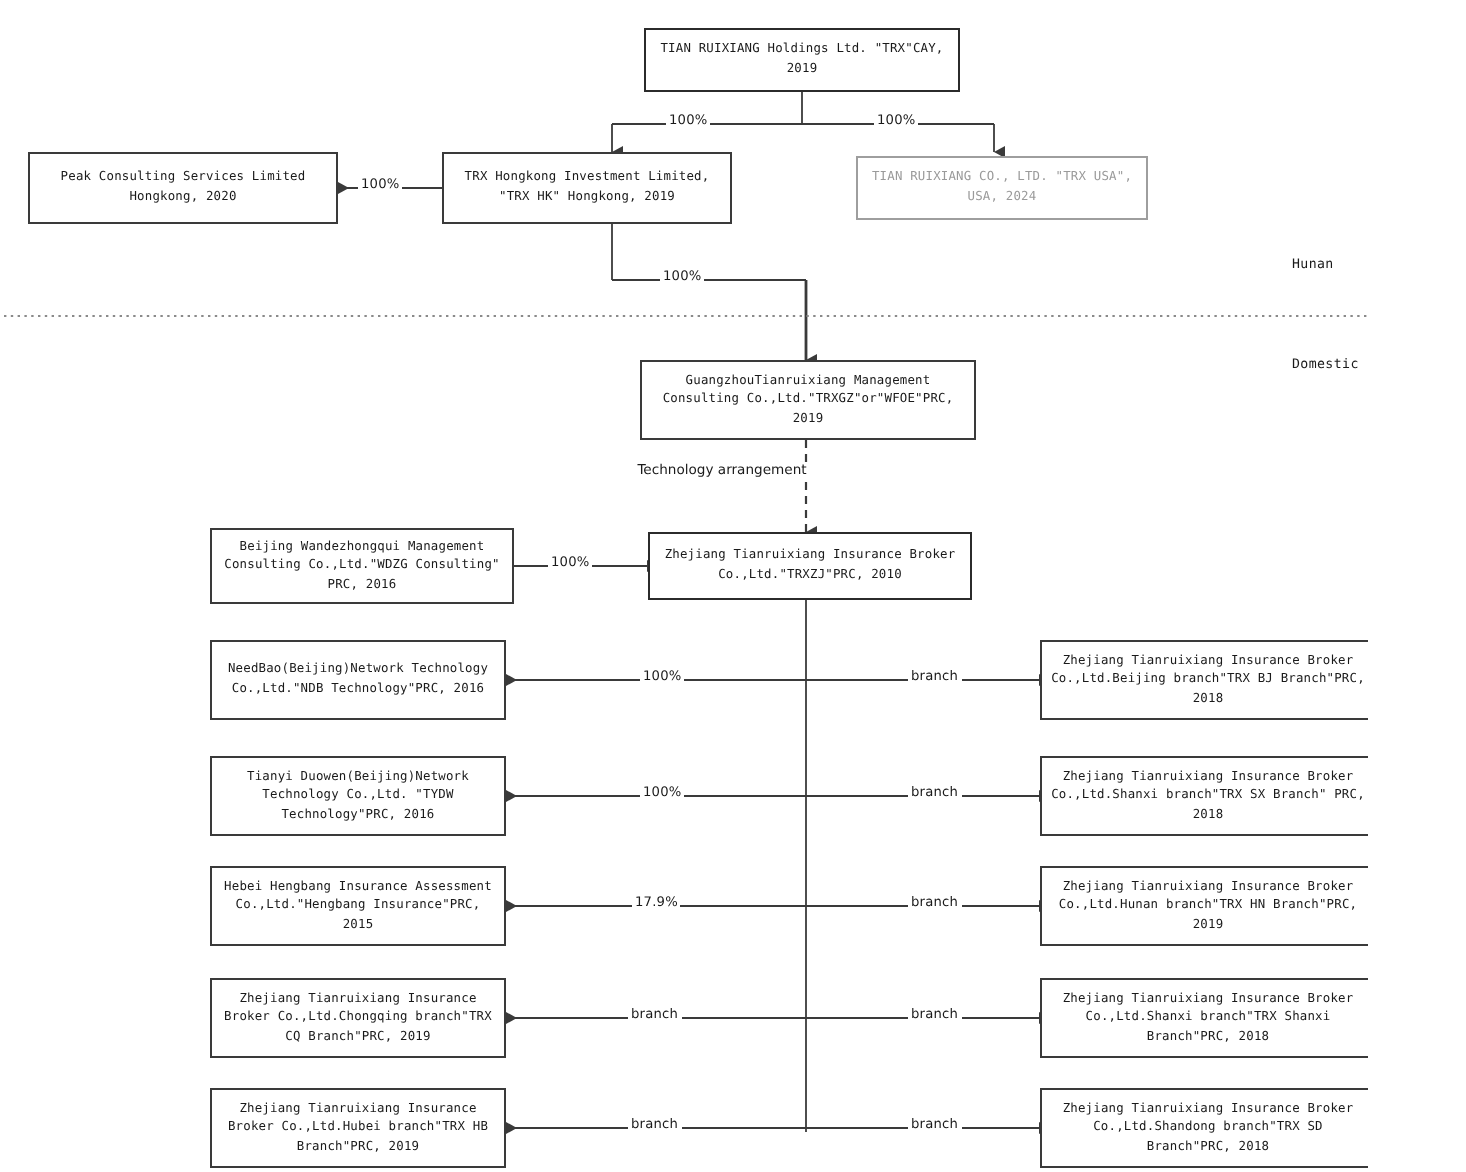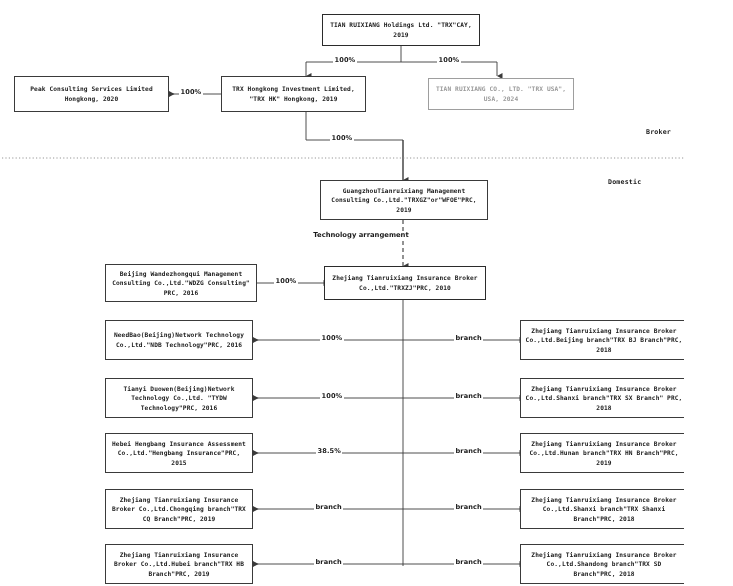--- a/index.html
+++ b/index.html
@@ -10,21 +10,20 @@
   body {
     font-family: "DejaVu Sans Mono", "Liberation Mono", monospace;
     color: #1a1a1a;
   }
   #chart {
     position: relative;
     width: 684px;
     height: 586px;
     overflow: hidden;
     background: #ffffff;
-    font-weight: bold;
   }
   svg.lines {
     position: absolute;
     left: 0;
     top: 0;
     width: 733px;
     height: 586px;
     pointer-events: none;
   }
   .node {
@@ -213,29 +212,29 @@
   <div class="edge-label sans" style="left:274px; top:277px;">100%</div>
 
   <div class="edge-label sans" style="left:320px; top:334px;">100%</div>
 
   <div class="edge-label sans" style="left:454px; top:334px;">branch</div>
 
   <div class="edge-label sans" style="left:320px; top:392px;">100%</div>
 
   <div class="edge-label sans" style="left:454px; top:392px;">branch</div>
 
-  <div class="edge-label sans" style="left:316px; top:447px;">38.5%</div>
+  <div class="edge-label sans" style="left:316px; top:447px;">17.9%</div>
 
   <div class="edge-label sans" style="left:454px; top:447px;">branch</div>
 
   <div class="edge-label sans" style="left:314px; top:503px;">branch</div>
 
   <div class="edge-label sans" style="left:454px; top:503px;">branch</div>
 
   <div class="edge-label sans" style="left:314px; top:558px;">branch</div>
 
   <div class="edge-label sans" style="left:454px; top:558px;">branch</div>
 
-  <div class="region-label" style="left:646px; top:128px;">Broker</div>
-
-  <div class="region-label" style="left:608px; top:178px;">Domestic</div>
+  <div class="region-label" style="left:646px; top:128px;">Hunan</div>
+
+  <div class="region-label" style="left:646px; top:178px;">Domestic</div>
 
 </div>
 
 </body></html>

